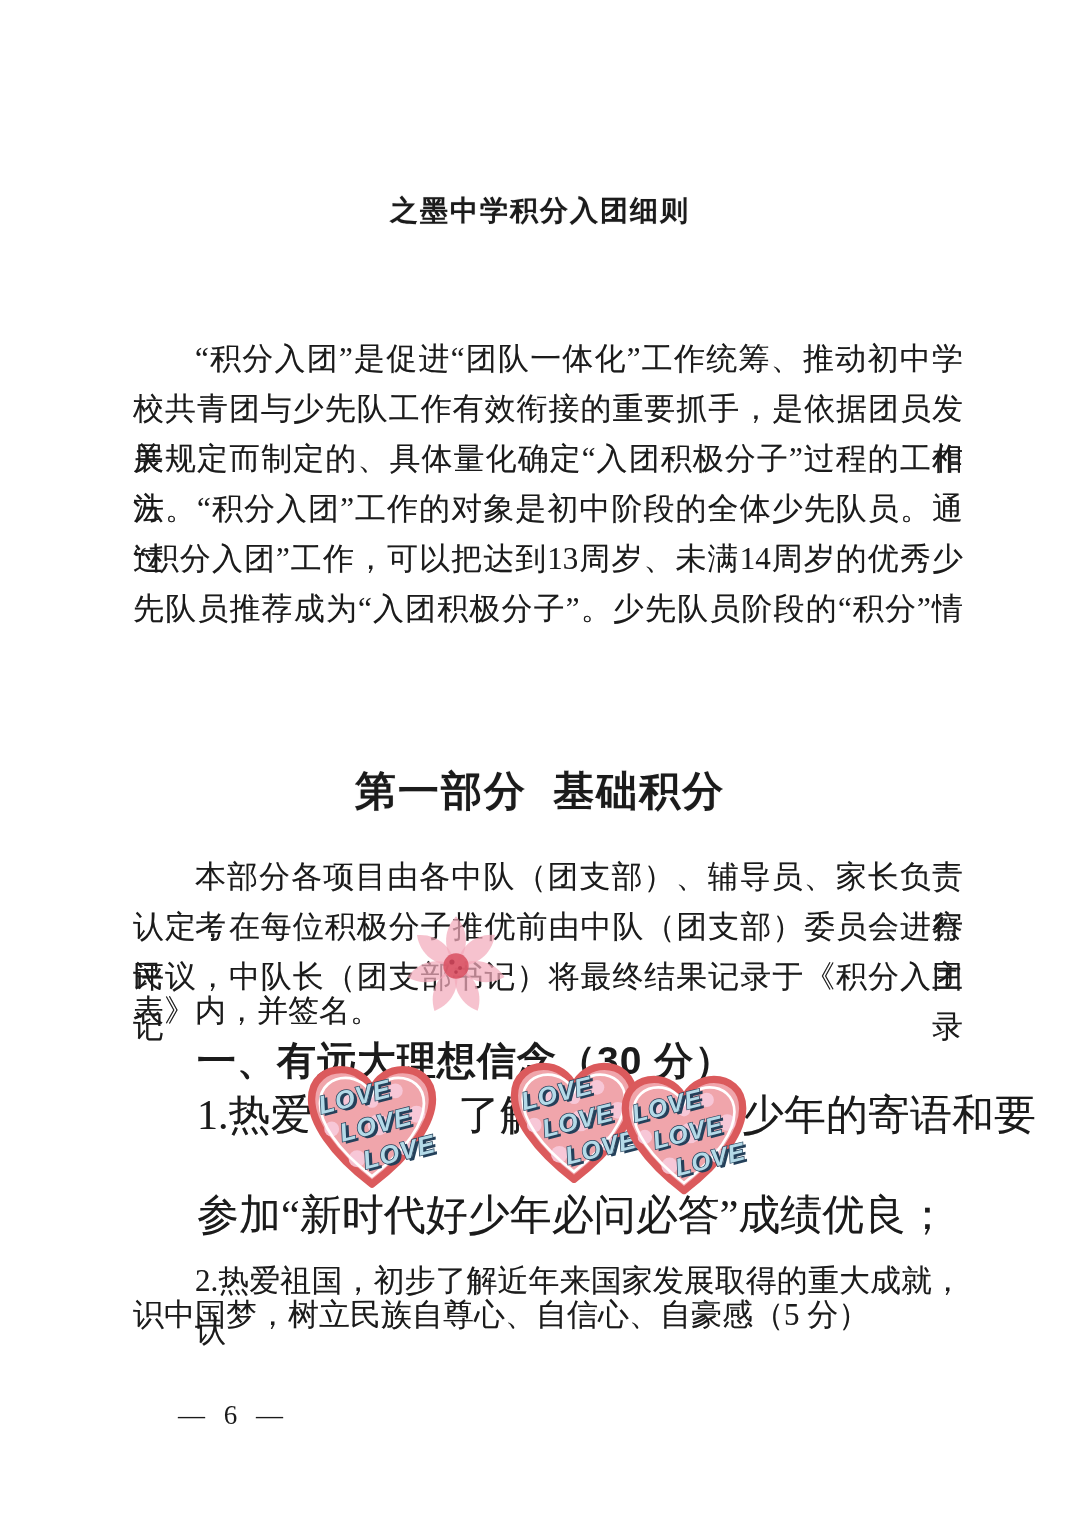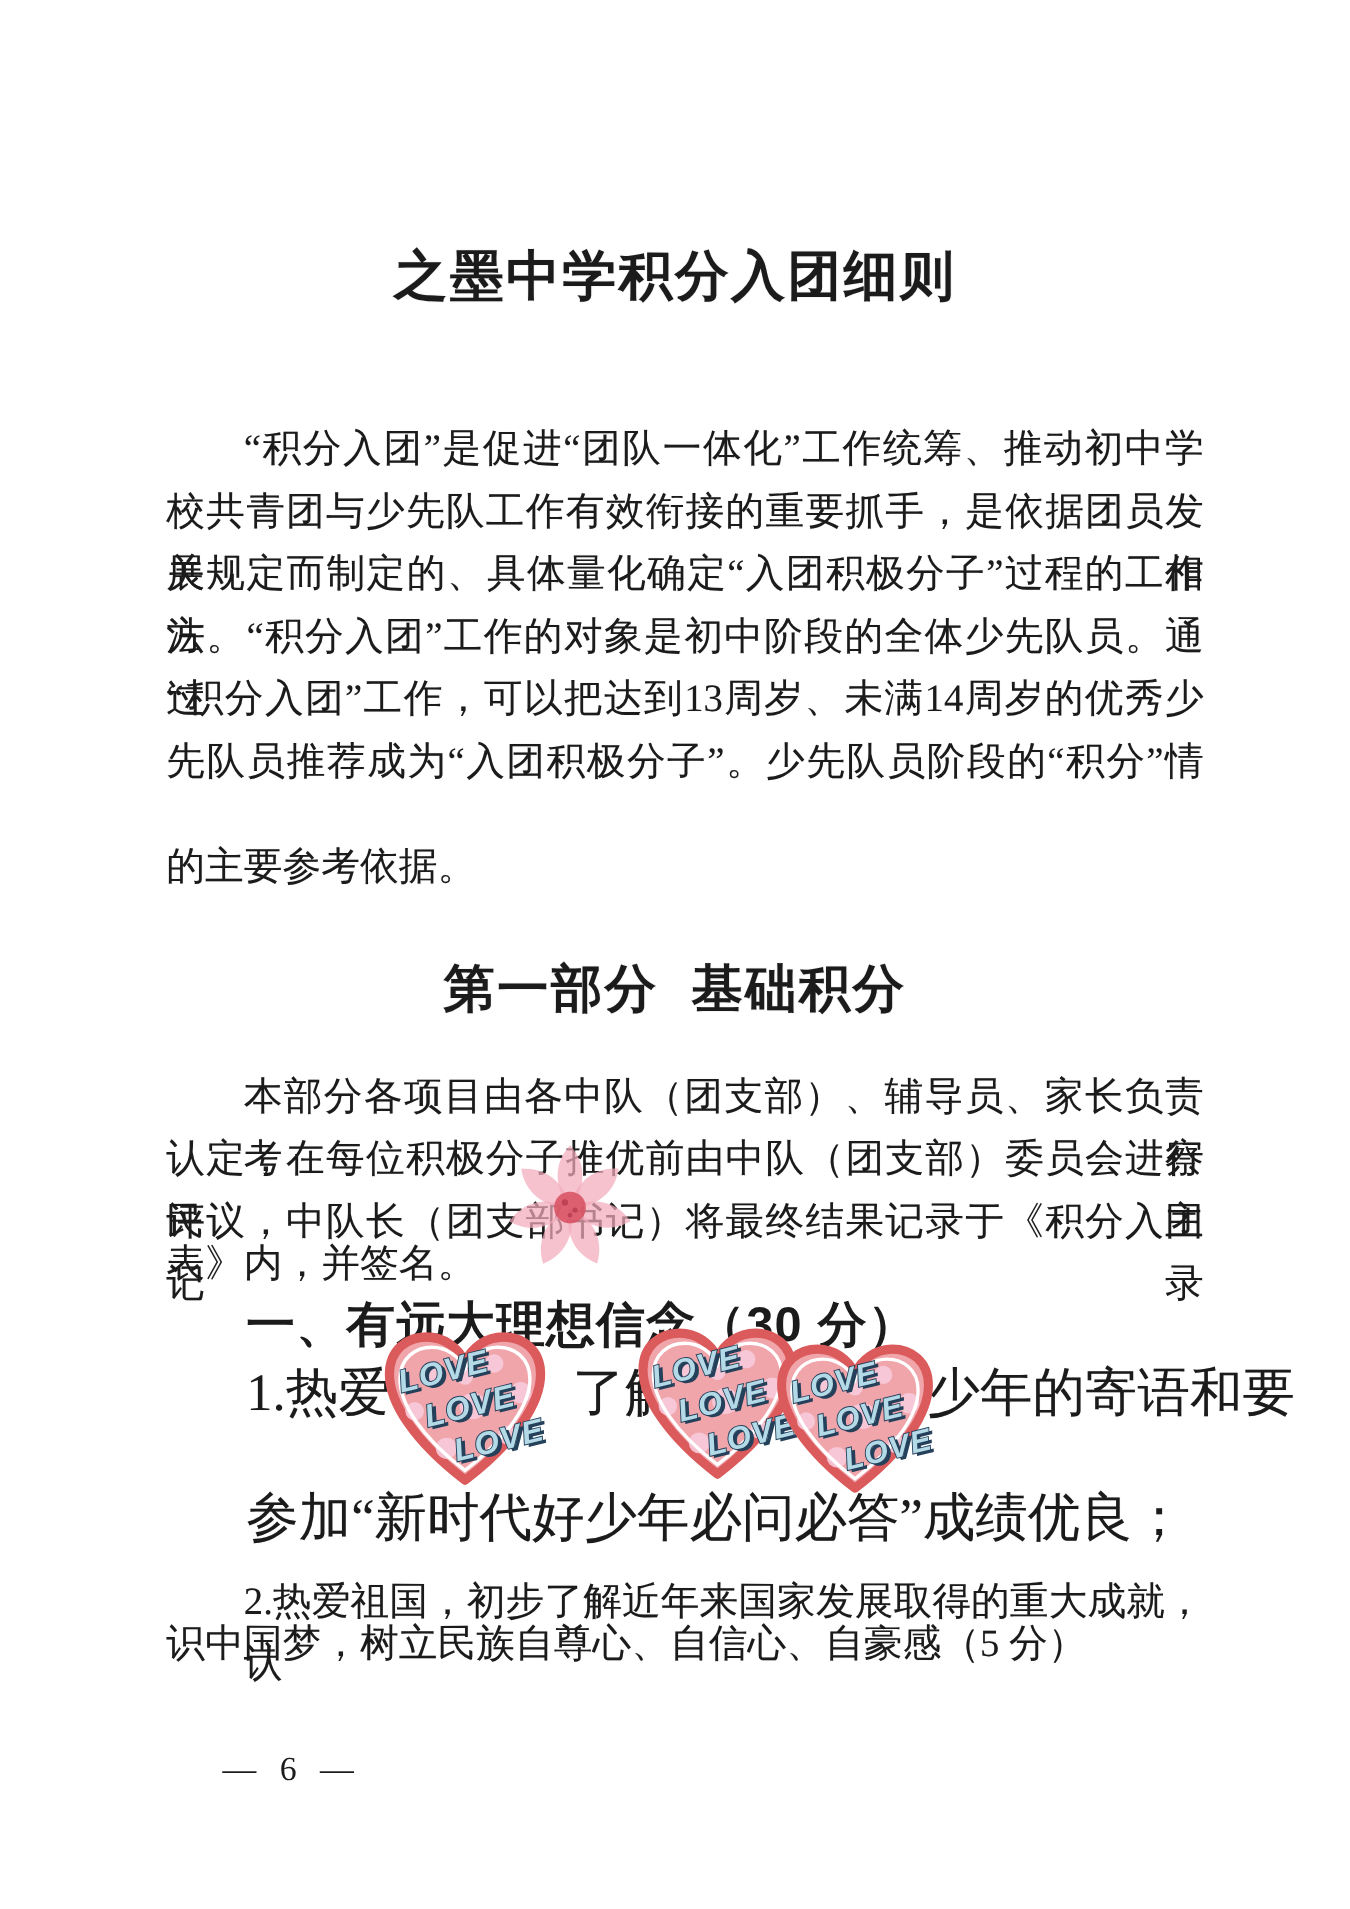--- a/index.html
+++ b/index.html
@@ -3,21 +3,21 @@
 <meta charset="utf-8">
 <style>
   html,body{margin:0;padding:0;background:#ffffff;}
   .page{
     position:relative;width:1080px;height:1527px;background:#ffffff;
     font-family:"Liberation Serif","DejaVu Serif",serif;
     color:#1b1b1b;overflow:hidden;
   }
   .doc-title{
     position:absolute;top:192px;left:0;width:1080px;height:56px;
-    text-align:center;font-size:43px;font-weight:700;letter-spacing:2px;
+    text-align:center;font-size:28px;font-weight:700;letter-spacing:2px;
     text-shadow:0 0 1px rgba(0,0,0,.25);
   }
   .bodyline{
     position:absolute;left:133px;width:830px;height:50px;line-height:50px;
     font-size:31px;box-sizing:border-box;white-space:nowrap;
     text-shadow:0 0 .6px rgba(0,0,0,.3);
   }
   .j{white-space:normal;text-align:justify;text-align-last:justify;margin-top:16px;}
   .indent{padding-left:62px;}
   .sec-heading{
@@ -106,21 +106,20 @@
   </svg>
 
   <div class="doc-title">之墨中学积分入团细则</div>
 
   <div class="bodyline j indent" style="top:318px">“积分入团”是促进“团队一体化”工作统筹、推动初中学</div>
   <div class="bodyline j" style="top:368px">校共青团与少先队工作有效衔接的重要抓手，是依据团员发展相</div>
   <div class="bodyline j" style="top:418px">关规定而制定的、具体量化确定“入团积极分子”过程的工作方</div>
   <div class="bodyline j" style="top:468px">法。“积分入团”工作的对象是初中阶段的全体少先队员。通过</div>
   <div class="bodyline j" style="top:518px">“积分入团”工作，可以把达到13周岁、未满14周岁的优秀少</div>
   <div class="bodyline j" style="top:568px">先队员推荐成为“入团积极分子”。少先队员阶段的“积分”情</div>
-  <div class="bodyline" style="top:668px">的主要参考依据。</div>
 
   <div class="sec-heading">第一部分 基础积分</div>
 
   <div class="bodyline j indent" style="top:836px">本部分各项目由各中队（团支部）、辅导员、家长负责考察</div>
   <div class="bodyline j" style="top:886px">认定，在每位积极分子推优前由中队（团支部）委员会进行民主</div>
   <div class="bodyline j" style="top:936px">评议，中队长（团支部书记）将最终结果记录于《积分入团记录</div>
   <div class="bodyline" style="top:986px">表》内，并签名。</div>
 
   <div class="item-heading">一、有远大理想信念（30 分）</div>
 

